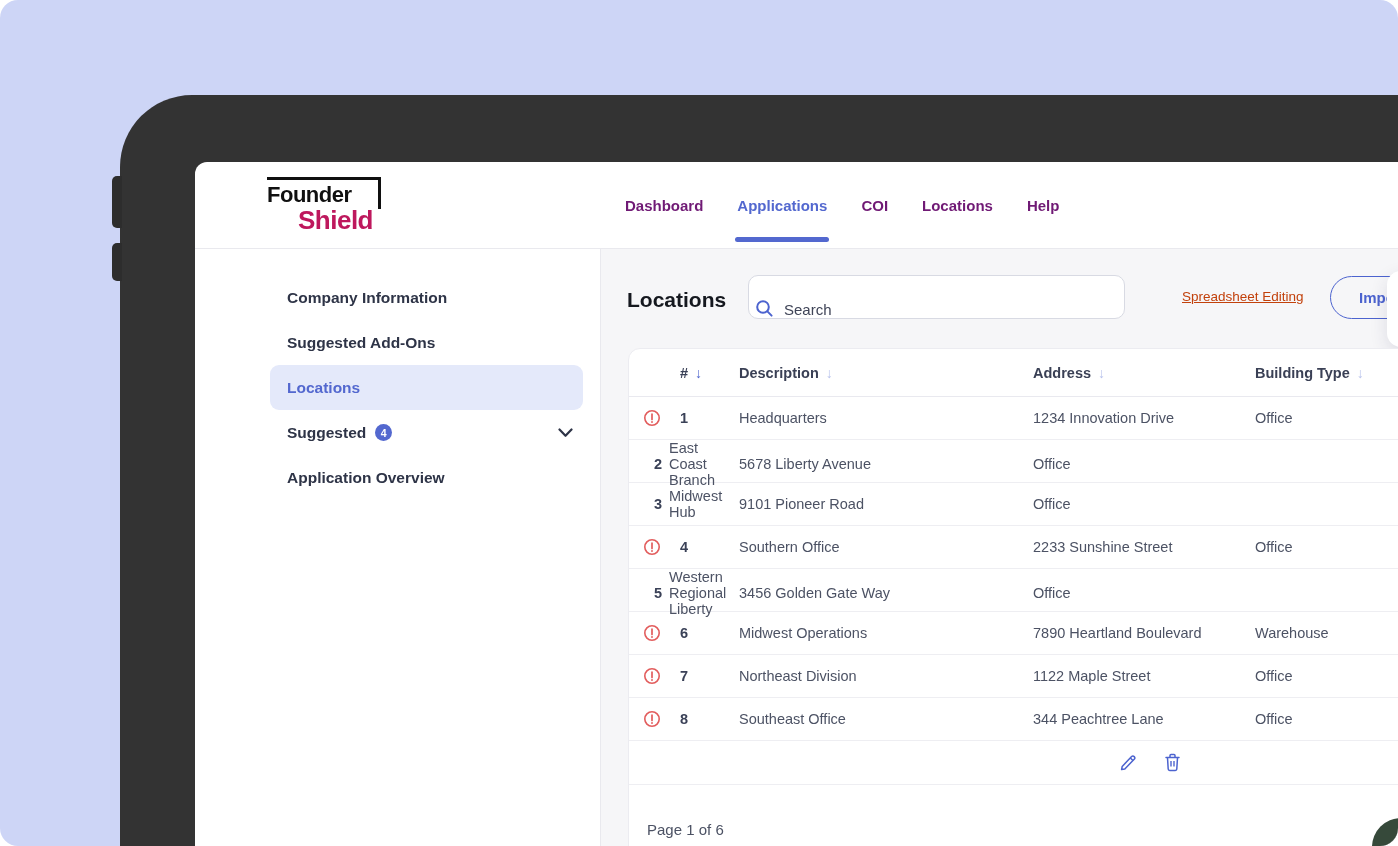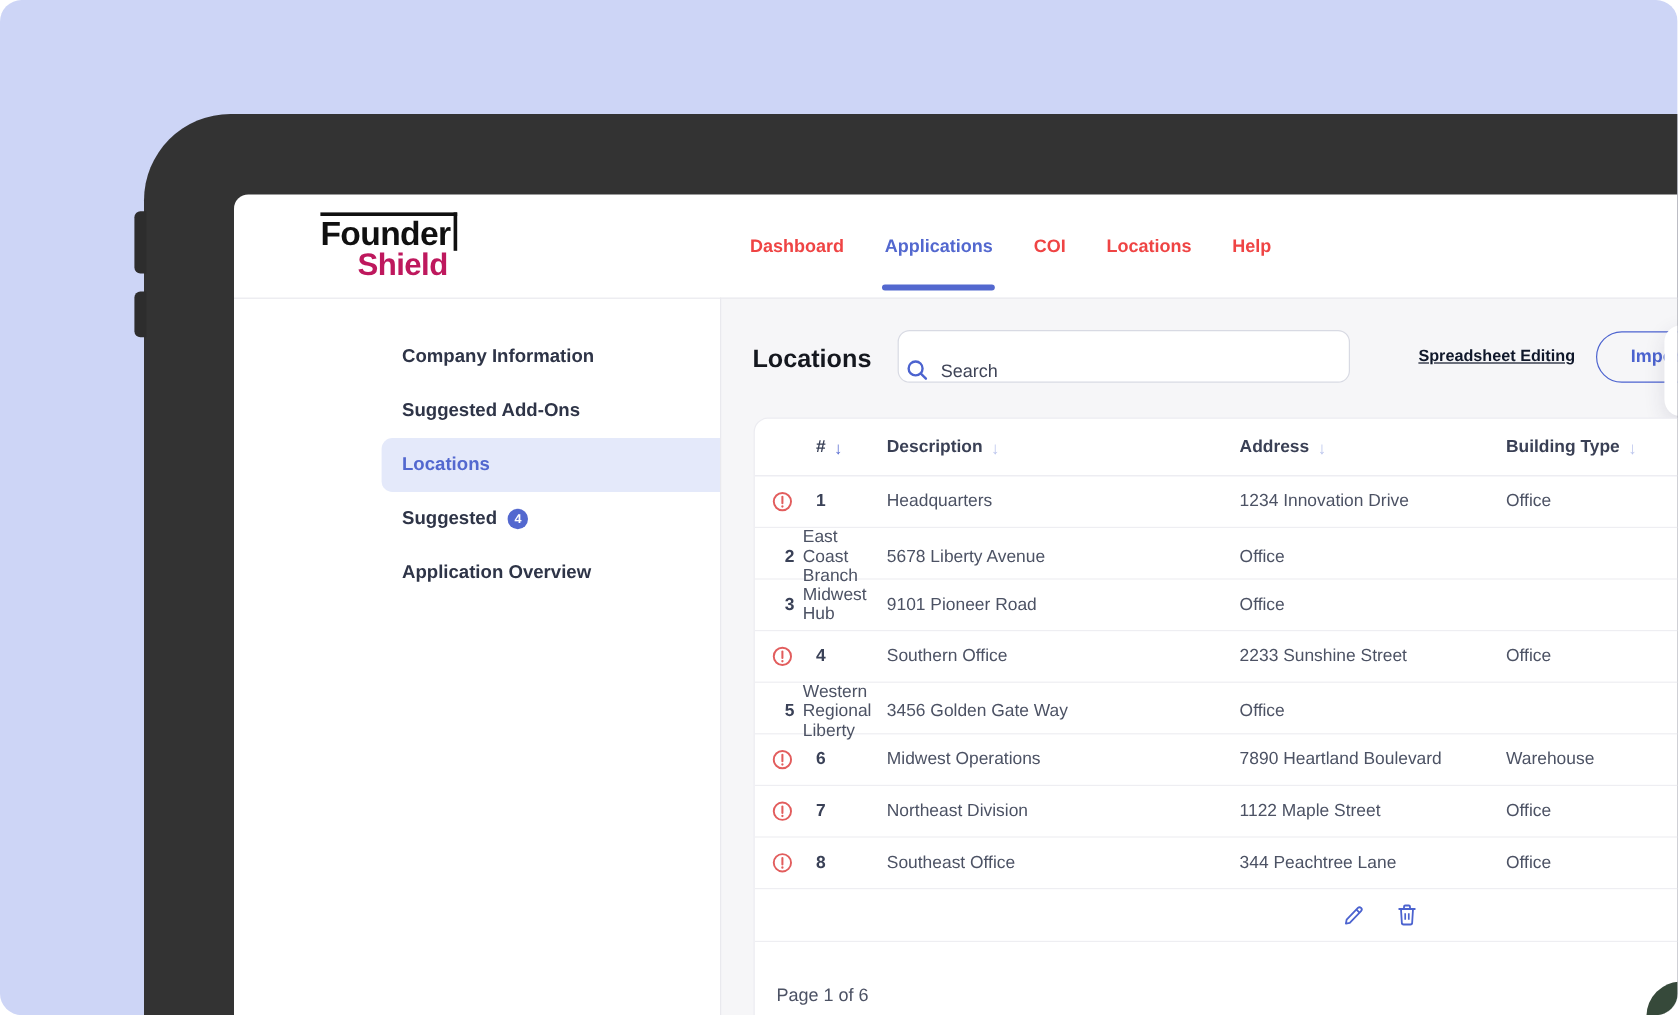--- a/index.html
+++ b/index.html
@@ -16,55 +16,55 @@
   .tab-btn.b2 { top: 243px; height: 38px; }
 
   
   .screen { position: absolute; left: 195px; top: 162px; width: 1203px; height: 684px;
             background: #ffffff; border-radius: 12px 0 0 0; overflow: hidden; }
 
   
   .logo { position: absolute; left: 72px; top: 15px; width: 114px; cursor: default; }
   .logo .bracket { position: absolute; top: 0; left: 0; width: 114px; height: 32px;
                    border-top: 3.5px solid #101010; border-right: 3.5px solid #101010; }
-  .logo .l1 { margin-top: 5px; font-size: 28px; font-weight: bold; color: #101010; line-height: 26px; letter-spacing: -0.5px; }
+  .logo .l1 { margin-top: 5px; font-size: 22px; font-weight: bold; color: #101010; line-height: 26px; letter-spacing: -0.5px; }
   .logo .l2 { font-size: 26px; font-weight: bold; color: #be185d; line-height: 24px; text-align: right; letter-spacing: -0.5px; padding-right: 8px; }
 
   .nav { position: absolute; left: 430px; top: 0; height: 86px; display: flex; align-items: center; gap: 34px; }
   .nav-item { position: relative; height: 86px; display: flex; align-items: center;
-              font-size: 15px; font-weight: 600; color: #ef4444; cursor: pointer; }
+              font-size: 15px; font-weight: 600; color: #701a75; cursor: pointer; }
   .nav-item.active { color: #5368cf; }
   .nav-underline { position: absolute; left: -2px; right: -2px; bottom: 6px; height: 5px;
                    border-radius: 3px; background: #5368cf; }
 
   
   .sidebar { position: absolute; left: 0; top: 86px; width: 405px; bottom: 0; background: #fff;
-             border-top: 1px solid #e9e9ee; padding-top: 26px; padding-left: 48px; }
+             border-top: 1px solid #e9e9ee; padding-top: 26px; }
   .side-item { height: 45px; margin-left: 75px; width: 313px; display: flex; align-items: center;
                padding: 0 10px 0 17px; border-radius: 9px; font-size: 15.5px; font-weight: 600;
                color: #2e3447; cursor: pointer; }
   .side-item.active { background: #e4e9fa; color: #5368cf; }
   .badge { margin-left: 9px; min-width: 17px; height: 17px; border-radius: 50%; background: #5368cf;
            color: #fff; font-size: 10.5px; font-weight: bold; display: flex; align-items: center; justify-content: center; }
   .chev { margin-left: auto; display: flex; align-items: center; }
 
   .main { position: absolute; left: 405px; top: 86px; right: 0; bottom: 0; background: #f6f6f8;
           border-top: 1px solid #e9e9ee; border-left: 1px solid #e9e9ee; }
 
   .page-title { position: absolute; left: 26px; top: 39px; font-size: 21px; font-weight: bold; color: #15181f; }
 
   .search-box { position: absolute; left: 147px; top: 26px; width: 377px; height: 44px; background: #fff;
                 border: 1px solid #d8dae3; border-radius: 10px; display: flex; align-items: flex-end;
                 padding: 0 6px; gap: 10px; }
   .search-box input { border: none; outline: none; background: transparent; font-size: 15px;
                       color: #3f4457; width: 100%; font-family: "Liberation Sans", sans-serif; }
   .search-box input::placeholder { color: #3f4457; opacity: 1; }
 
-  .sheet-link { position: absolute; left: 581px; top: 40px; font-size: 13.5px; font-weight: 700;
-                color: #0f172a; text-decoration: underline; cursor: pointer; white-space: nowrap; }
+  .sheet-link { position: absolute; left: 581px; top: 40px; font-size: 13.5px; font-weight: 400;
+                color: #c2410c; text-decoration: underline; cursor: pointer; white-space: nowrap; }
 
   .import-btn { position: absolute; left: 729px; top: 27px; width: 140px; height: 43px;
                 border: 1.5px solid #4c63cf; border-radius: 22px; background: transparent;
                 color: #4c63cf; font-size: 15px; font-weight: 600; text-align: left; padding-left: 28px;
                 cursor: pointer; font-family: "Liberation Sans", sans-serif; }
 
   .cutoff-card { position: absolute; left: 786px; top: 22px; width: 150px; height: 76px; background: #fff;
                  border-radius: 14px; box-shadow: 0 6px 18px rgba(40,45,80,0.12); cursor: pointer; }
 
   

